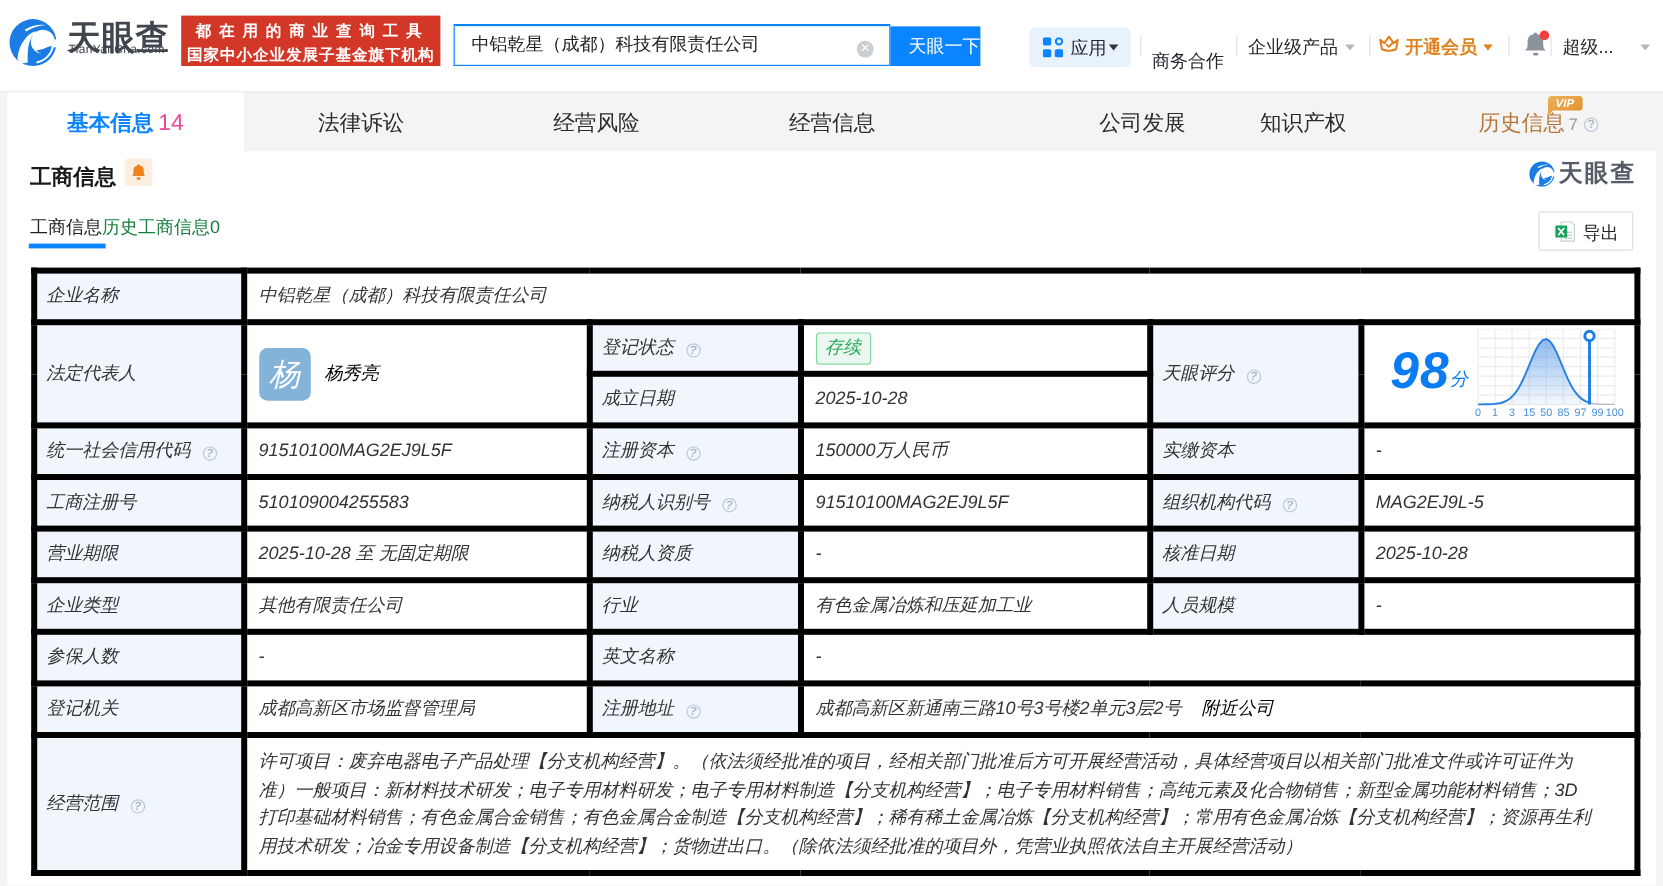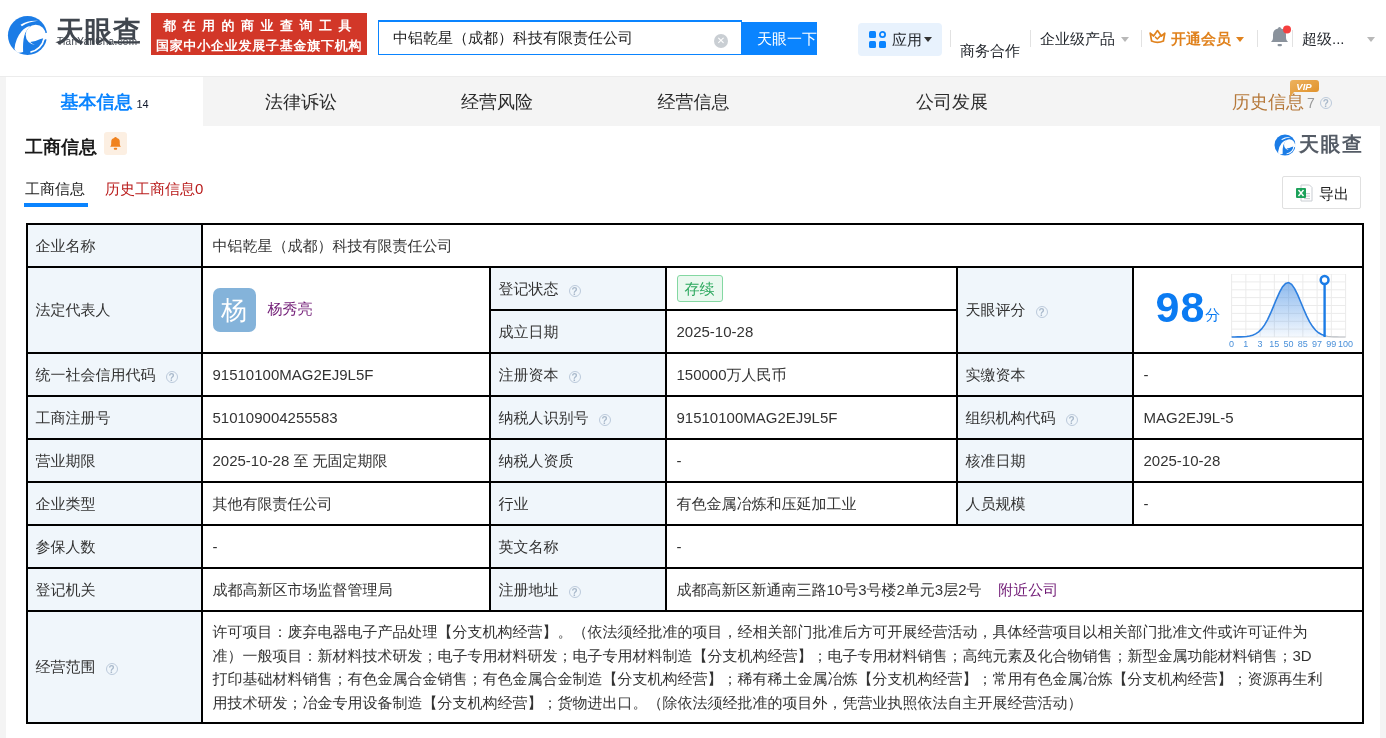--- a/index.html
+++ b/index.html
@@ -29,42 +29,42 @@
 #appbox .t { position:absolute; left:34px; top:8px; font-size:15px; color:#24282e; }
 .vsep { position:absolute; top:30px; width:1px; height:17px; background:#e2e2e2; }
 .caret { width:0; height:0; border-left:4.5px solid transparent; border-right:4.5px solid transparent; border-top:5.5px solid #333; display:inline-block; }
 .caret.gray { border-top-color:#b8b8b8; }
 .caret.orange { border-top-color:#e0821d; }
 #vipnav { color:#e0821d; font-weight:bold; }
 
 #navbar { position:absolute; left:0; top:76px; width:1386px; height:50px; background:#f4f4f4; border-top:1px solid #ececec; }
 .ntab { position:absolute; top:0; height:50px; line-height:50px; text-align:center; font-size:18px; color:#2b2b2b; }
 .ntab.on { background:#fff; color:#0a84ff; font-weight:bold; }
-.ntab .cnt { font-size:11px; font-weight:normal; color:#0f172a; margin-left:4px; }
+.ntab .cnt { font-size:19px; font-weight:normal; color:#ec4899; margin-left:4px; }
 .ntab.vip { color:#b5783a; }
 .ntab.vip .cnt7 { color:#999; font-weight:normal; font-size:14px; margin-left:3px; }
 
 #content { position:absolute; left:6px; top:126px; width:1374px; height:612px; background:#fff; }
 
 #h1 { position:absolute; left:19px; top:9px; font-size:18px; font-weight:bold; color:#1a1a1a; }
 #bellbox { position:absolute; left:98px; top:6px; width:23px; height:23px; background:#fcefe2; border-radius:3px; }
 #wm { position:absolute; left:1268px; top:5px; }
 #subtabs { position:absolute; left:19px; top:54px; }
 .stab1 { font-size:15px; color:#222; }
-.stab2 { font-size:15px; color:#b91c1c; margin-left:20px; }
+.stab2 { font-size:15px; color:#15803d; }
 #subline { position:absolute; left:18px; top:77px; width:64px; height:4px; background:#0a84ff; }
 #export { position:absolute; left:1276px; top:50px; width:79px; height:33px; border:1px solid #e0e0e0; border-radius:2px; background:#fff; }
 #export span { position:absolute; left:36px; top:8px; font-size:15px; color:#222; }
 
 #tbl { position:absolute; left:19.5px; top:97px; width:1336px; border-collapse:collapse; table-layout:fixed; }
-#tbl td { border:2px solid #000000; font-size:15px; color:#333; padding:0 0 0 10px; height:42px; line-height:20px; }
+#tbl td { border:5px solid #000000; font-size:15px; color:#333; padding:0 0 0 10px; height:42px; line-height:20px;font-style:italic; }
 #tbl td.lb { background:#f0f6fb; padding-left:8px; color:#333; }
 #tbl td .q { margin-left:6px; }
 .q { display:inline-block; width:12px; height:12px; border:1.3px solid #bccadb; border-radius:50%; color:#a9b9cb; font-size:10px; line-height:12px; text-align:center; vertical-align:-1px; font-weight:bold; }
-a.lk { color:#701a75; text-decoration:none; }
+a.lk { color:#000000; text-decoration:none; }
 .badge { display:inline-block; padding:2.5px 7px; background:#eaf8ef; border:1px solid #84d8a2; border-radius:3px; color:#2aa75c; font-size:15px; }
 #avatar { display:inline-block; width:43px; height:44px; background:#84b3da; border-radius:7px; color:#fff; font-size:26px; text-align:center; line-height:44px; vertical-align:middle; margin-right:12px; }
 #score98 { font-size:43px; position:relative; top:2px; font-weight:bold; color:#0b7bf2; letter-spacing:1px; }
 #scorefen { font-size:15px; color:#0b7bf2; }
 </style>
 </head>
 <body>
 <div id="page">
   <div id="header">
     <svg id="logo" width="41" height="41" viewBox="0 0 44 44">
@@ -117,20 +117,21 @@
     <div class="vsep" style="left:1292px"></div>
     <div class="hnav" style="left:1302px; top:30px;">超级...</div>
     <span class="caret gray abs" style="left:1367px; top:37px;"></span>
   </div>
   <div id="navbar">
     <div class="ntab on" style="left:6px; width:197px;">基本信息<span class="cnt">14</span></div>
     <div class="ntab" style="left:203px; width:196px;">法律诉讼</div>
     <div class="ntab" style="left:399px; width:196px;">经营风险</div>
     <div class="ntab" style="left:595px; width:197px;">经营信息</div>
     <div class="ntab" style="left:792px; width:196px;text-align:right;">公司发展</div>
+    <div class="ntab" style="left:988px; width:196px;">知识产权</div>
     <div class="ntab vip" style="left:1184px; width:196px;">历史信息<span class="cnt7">7</span> <span class="q" style="vertical-align:1px">?</span>
       <svg style="position:absolute; left:105px; top:3px;" width="30" height="17" viewBox="0 0 30 17">
         <defs>
             <linearGradient id="vipg" x1="0" y1="0" x2="1" y2="1">
               <stop offset="0" stop-color="#edb25e"></stop>
               <stop offset="1" stop-color="#df8e25"></stop>
             </linearGradient>
           </defs>
         <path d="M3,0 h24 a3,3 0 0 1 3,3 v6 a3,3 0 0 1 -3,3 h-22 l-4,5 v-14 a3,3 0 0 1 3,-3 Z" fill="url(#vipg)"></path>
         <text x="15" y="9.5" font-size="9.5" font-weight="bold" font-style="italic" fill="#fff" text-anchor="middle" font-family="Liberation Sans,sans-serif">VIP</text>

